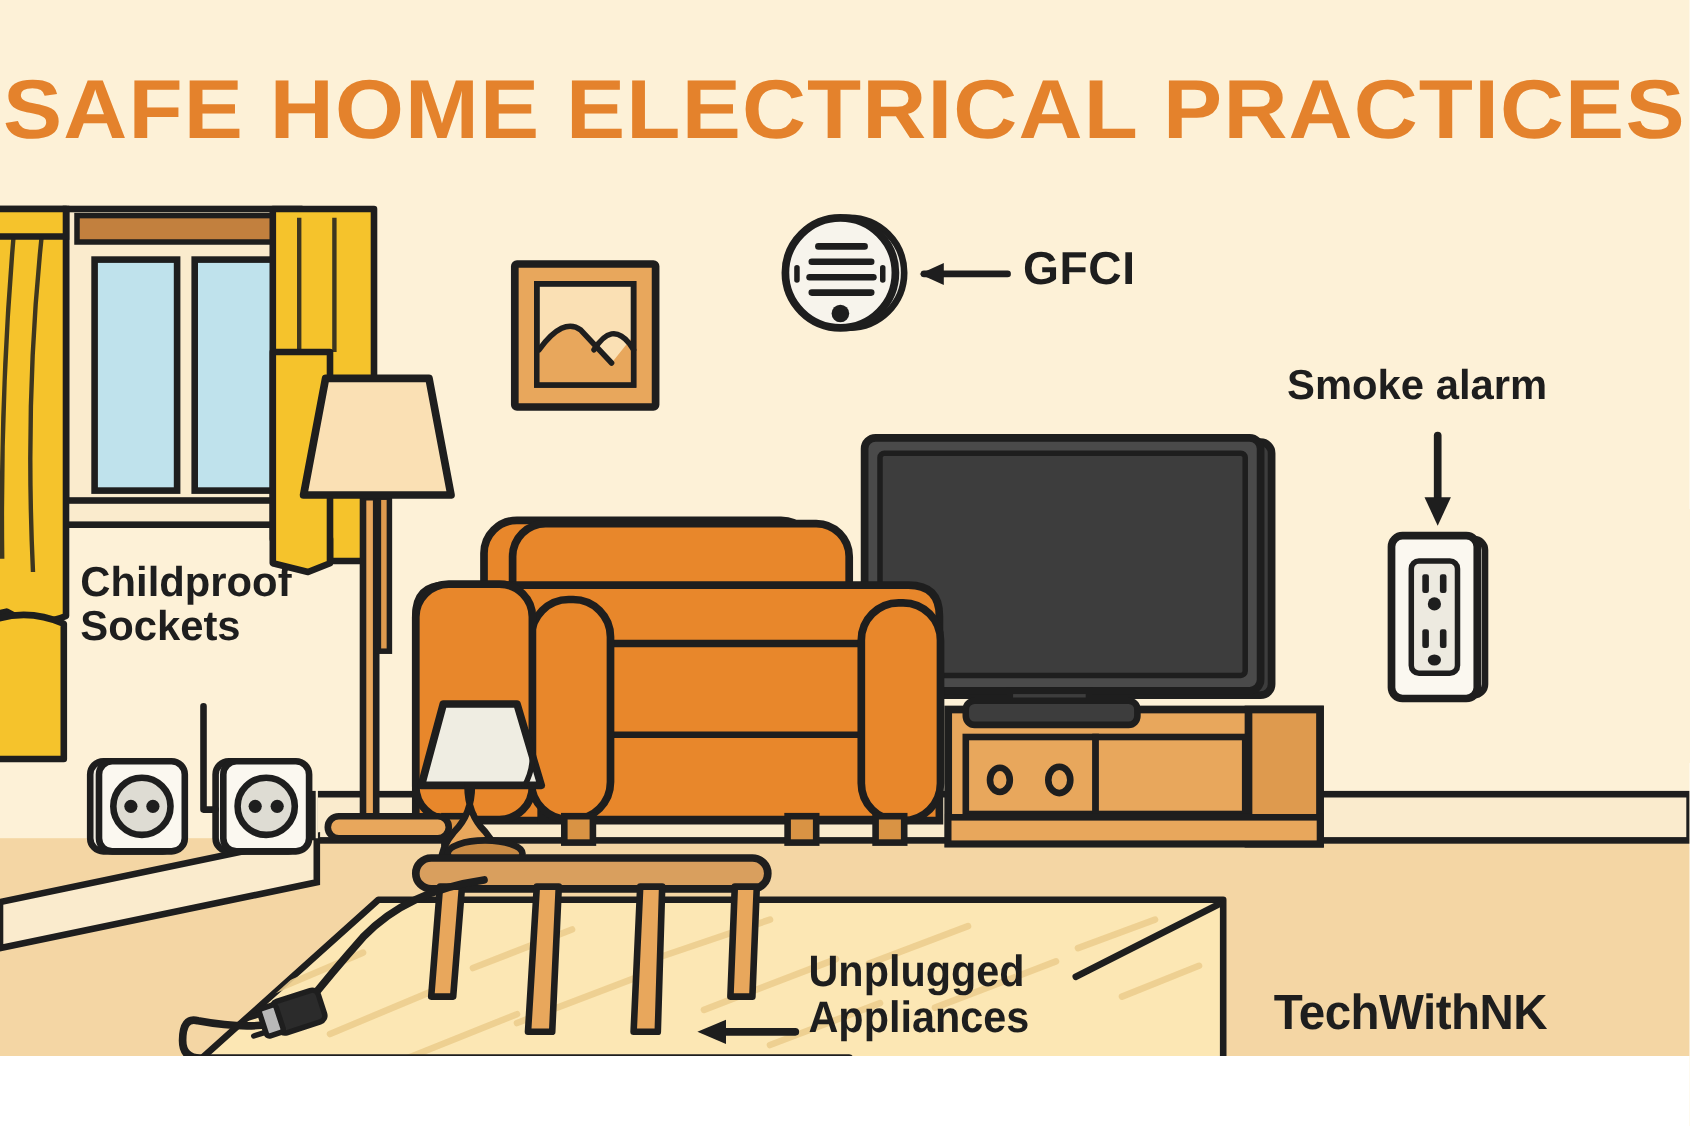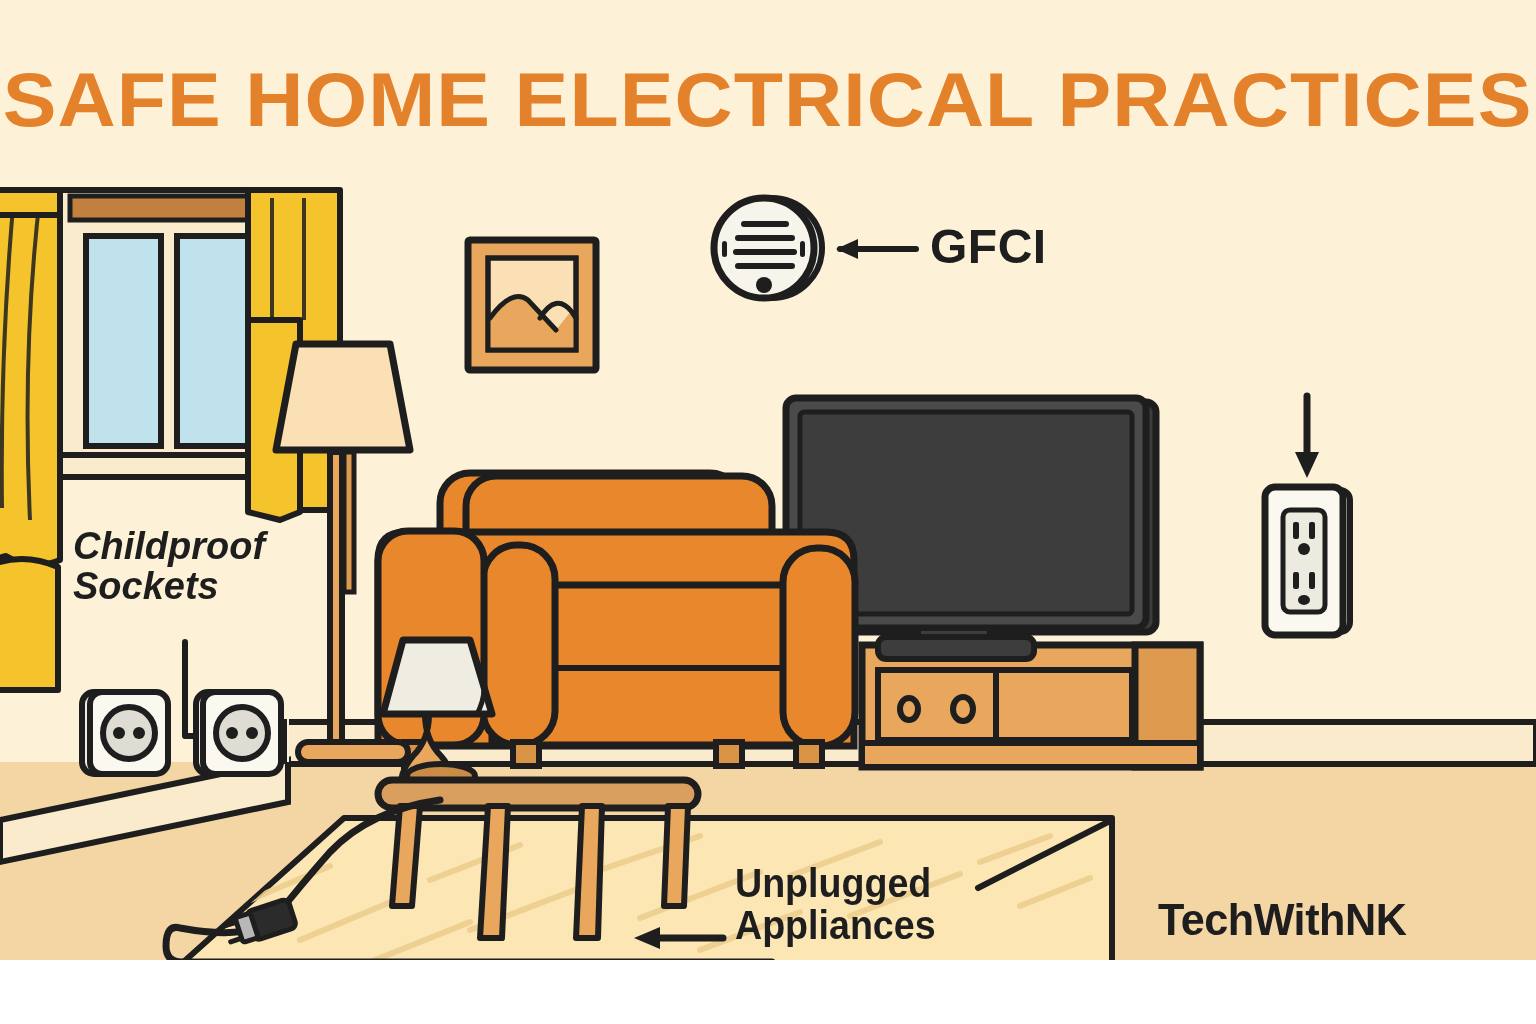--- a/index.html
+++ b/index.html
@@ -44,34 +44,33 @@
     position: absolute;
     color: #1E1E1E;
     font-weight: 700;
     line-height: 1.06;
     white-space: pre-line;
     pointer-events: auto;
   }
   .lbl-gfci {
     left: 930px;
     top: 222px;
-    font-size: 48px;
+    font-size: 42px;
     letter-spacing: 0.5px;
   }
   .lbl-smoke {
     left: 1170px;
     top: 331px;
     font-size: 38px;
     letter-spacing: 0px;
   }
   .lbl-child {
     left: 73px;
-    top: 526px;
+    top: 510px;
     font-size: 38px;
-    font-style: italic;
   }
   .lbl-unplug {
     left: 735px;
     top: 862px;
     font-size: 40px;
     font-family: "Liberation Sans Narrow", "Liberation Sans", sans-serif;
     transform: scaleX(0.94);
     transform-origin: left top;
   }
   .lbl-brand {
@@ -304,19 +303,20 @@
     <g>
       <line x1="978" y1="888" x2="1108" y2="822" stroke="#1E1E1E" stroke-width="6" stroke-linecap="round"></line>
     </g>
   </svg>
 
   <div class="title-layer">
     <span class="poster-title">SAFE HOME ELECTRICAL PRACTICES</span>
   </div>
 
   <div class="lbl lbl-gfci">GFCI</div>
+  <div class="lbl lbl-smoke">Smoke alarm</div>
   <div class="lbl lbl-child">Childproof
 Sockets</div>
   <div class="lbl lbl-unplug">Unplugged
 Appliances</div>
   <div class="lbl lbl-brand">TechWithNK</div>
 
 </div>
 
 </body></html>

